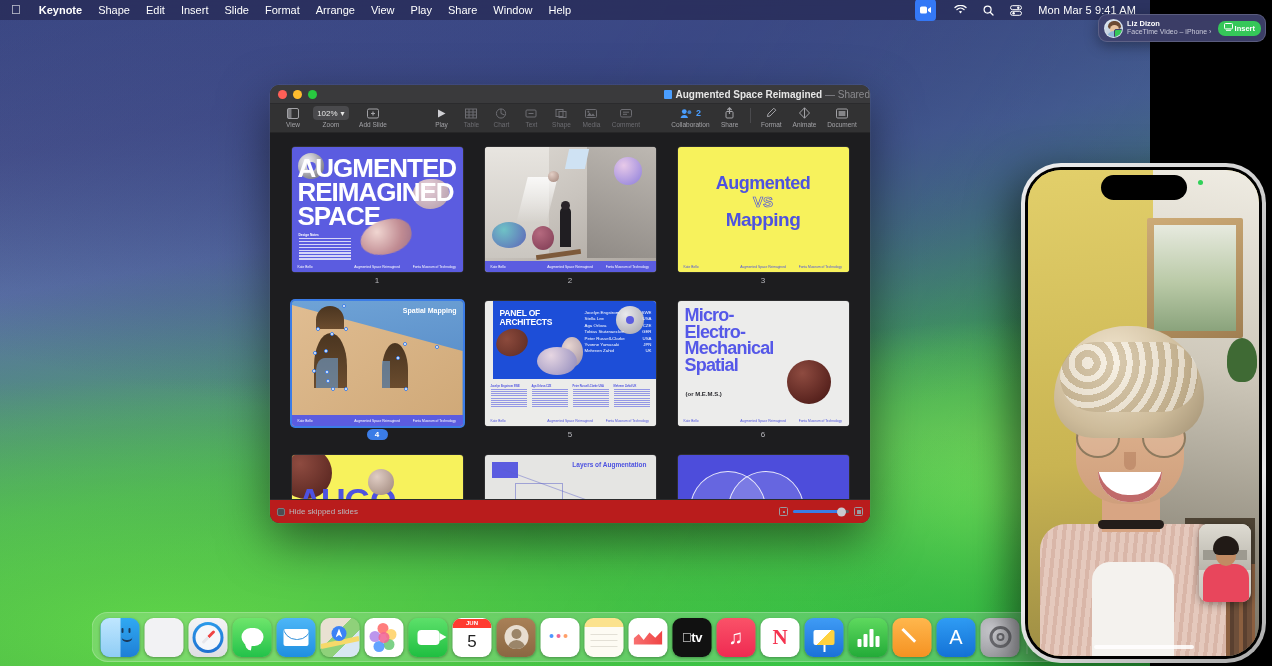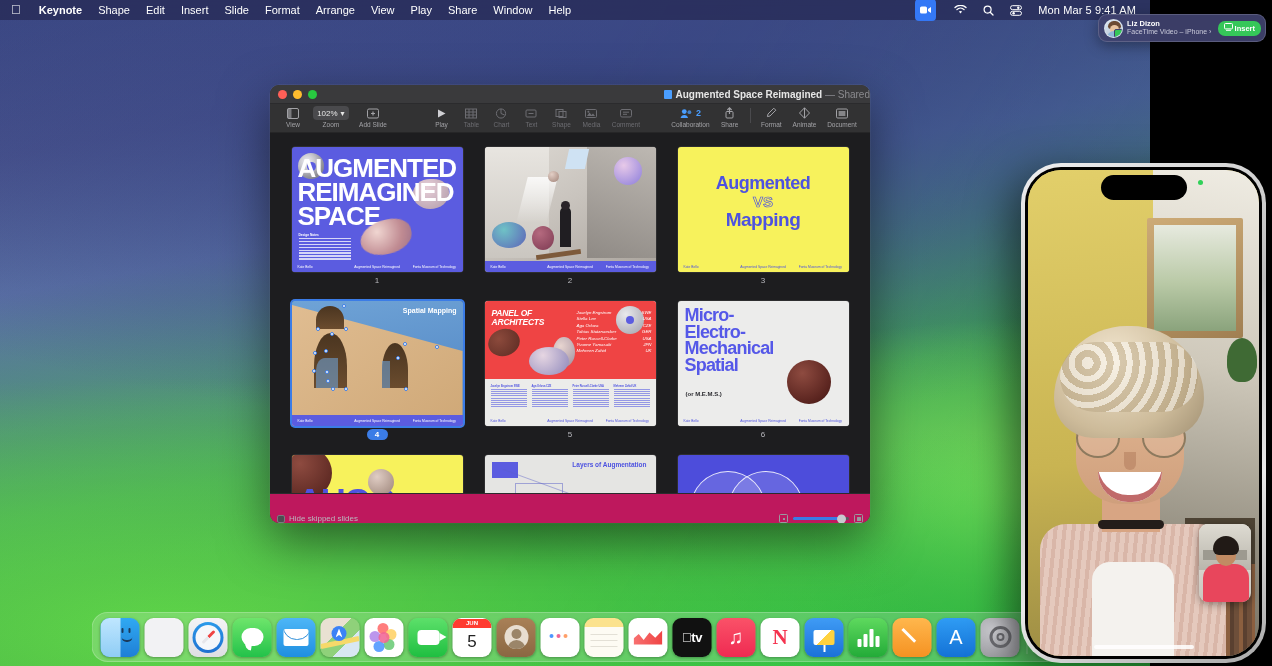--- a/index.html
+++ b/index.html
@@ -216,21 +216,21 @@
   .s4 .a3{left:90px;top:42px;width:26px;height:45px;}
   .s4 .shade{position:absolute;background:rgba(110,160,210,.6);}
   .s4 .sh1{left:24px;top:57px;width:22px;height:30px;border-radius:40% 0 0 0;}
   .s4 .sh2{left:90px;top:60px;width:8px;height:27px;}
   .s4 .label{position:absolute;right:6px;top:6px;color:#fff;font-weight:bold;font-size:7px;}
   .handle{position:absolute;width:4px;height:4px;border-radius:50%;background:#fff;border:1px solid #3b7ce6;}
   .s4 .footer-bar{background:#5b5ce0;}
 
   
   .s5{background:#ececea;}
-  .s5 .top{position:absolute;left:0;top:0;right:0;height:62%;background:#ef4444;overflow:hidden;font-style:italic;}
+  .s5 .top{position:absolute;left:8px;top:0;right:0;height:62%;background:#1d4ed8;overflow:hidden;}
   .s5 .top .grid-bg{background-image:linear-gradient(rgba(255,255,255,.17) .5px,transparent .5px),
                                       linear-gradient(90deg,rgba(255,255,255,.17) .5px,transparent .5px);}
   .s5 h4{position:absolute;left:7px;top:8px;color:#fff;font-size:8.5px;font-weight:bold;line-height:1.05;letter-spacing:-.2px;}
   .s5 .names{position:absolute;left:92px;top:9px;right:4px;}
   .s5 .nrow{display:flex;justify-content:space-between;font-size:4.4px;color:#fff;line-height:1.45;}
   .s5 .blobA{position:absolute;left:3px;top:28px;width:32px;height:27px;border-radius:50%;
     background:radial-gradient(circle at 38% 32%,#8c4a3c,#5b2a22);transform:rotate(-18deg);}
   .s5 .blobB{position:absolute;left:44px;top:46px;width:40px;height:28px;border-radius:50%;
     background:radial-gradient(circle at 35% 30%,#e6d6e2,#8e88bb);}
   .s5 .blobC{position:absolute;left:68px;top:36px;width:22px;height:30px;border-radius:50%;
@@ -272,22 +272,22 @@
   
   .s9{background:#4d4ddb;overflow:hidden;}
   .s9 .grid-bg{background-image:linear-gradient(rgba(255,255,255,.18) .5px,transparent .5px),
                                 linear-gradient(90deg,rgba(255,255,255,.18) .5px,transparent .5px);}
   .s9 .circ{position:absolute;border-radius:50%;border:1px solid rgba(255,255,255,.85);}
   .s9 .c1{left:12px;top:16px;width:76px;height:76px;background:rgba(255,255,255,.14);}
   .s9 .c2{left:50px;top:16px;width:76px;height:76px;background:rgba(255,255,255,.14);}
 
   
   #kn-bottom{
-    position:absolute;left:0;right:0;bottom:0;height:30px;background:#be185d;
-    display:flex;align-items:flex-end;padding:0 7px;border-top:.5px solid #2b2b2d;
+    position:absolute;left:0;right:0;bottom:0;height:24px;background:#b91c1c;
+    display:flex;align-items:center;padding:0 7px;border-top:.5px solid #2b2b2d;
   }
   .chk{width:8px;height:8px;border:.5px solid #7b7b80;border-radius:2px;background:#4d4d51;margin-right:4px;}
   #kn-bottom .lbl{font-size:8px;color:#b9b9be;}
   .zoomctl{margin-left:auto;display:flex;align-items:center;gap:5px;}
   .zicon{width:9px;height:9px;border:1px solid #9a9aa0;border-radius:1.5px;position:relative;}
   .zicon:after{content:"";position:absolute;inset:2.5px;background:#9a9aa0;border-radius:.5px;}
   .zicon.big:after{inset:1.5px;}
   .zslider{width:56px;height:3px;border-radius:2px;background:#5a5a5f;position:relative;}
   .zslider .fill{position:absolute;left:0;top:0;bottom:0;width:82%;background:#3b7ce6;border-radius:2px;}
   .zslider .knob{position:absolute;left:78%;top:50%;transform:translateY(-50%);width:9px;height:9px;border-radius:50%;background:#c9c9ce;}

